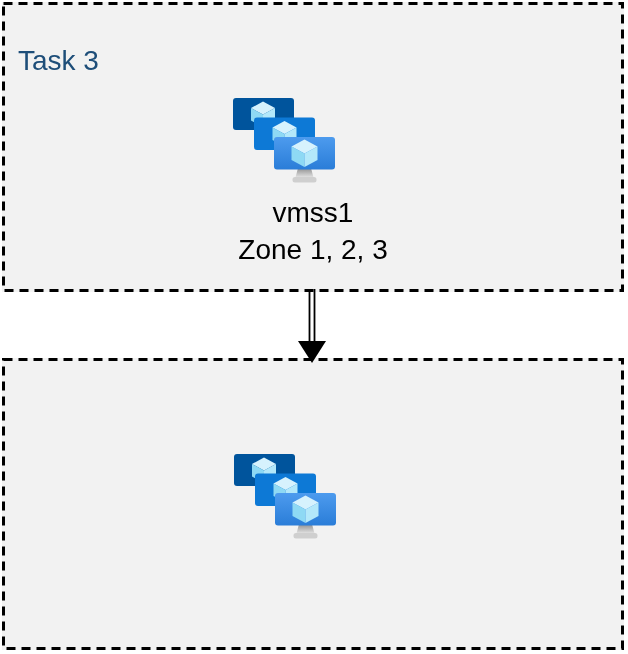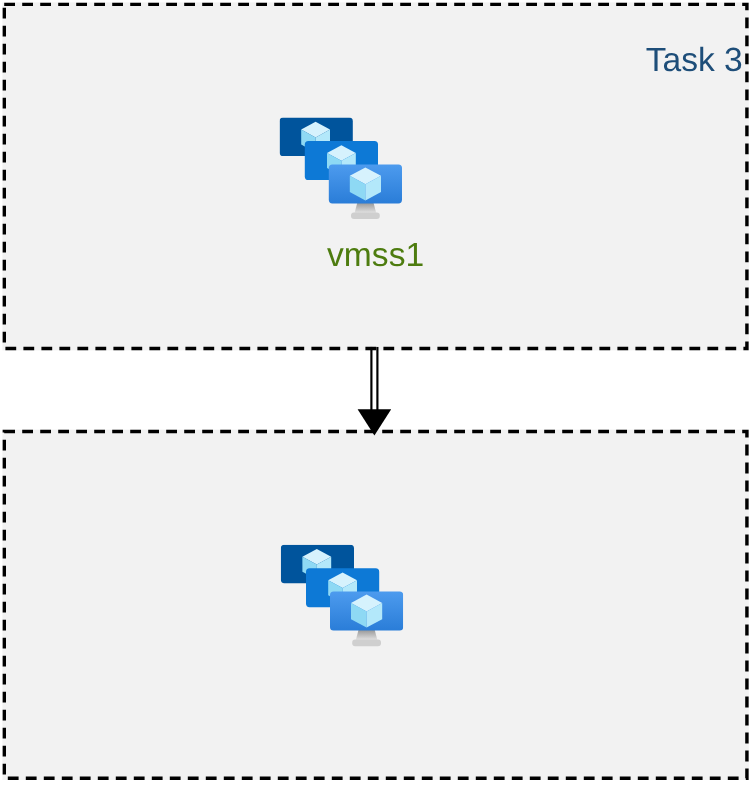--- a/index.html
+++ b/index.html
@@ -21,37 +21,37 @@
   #task4-box { top: 358px; height: 292px; }
   .box-border {
     position: absolute;
     left: 0; top: 0;
     width: 100%; height: 100%;
     pointer-events: none;
   }
   .task-title {
     position: absolute;
     left: 0; right: 0;
-    margin: 5px;
-    text-align: right;
+    margin: 16px;
+    text-align: left;
     font-size: 28px;
     font-weight: 400;
     line-height: 32px;
     color: #1e4e79;
   }
   #task3-box .task-title { top: 27px; }
   #task4-box .task-title { top: 31px; }
   .vmss-icon { position: absolute; }
   #task3-box .vmss-icon { left: 231px; top: 96px; }
   #task4-box .vmss-icon { left: 232px; top: 96px; }
   .task-label {
     position: absolute;
     left: 0; right: 0;
     text-align: center;
-    color: #4d7c0f;
+    color: #000000;
   }
   #task3-box .task-label { top: 192px; font-size: 28px; line-height: 37px; }
   #task4-box .task-label { top: 211px; font-size: 30px; line-height: 36px; }
   .connector {
     position: absolute;
     left: 292px; top: 289px;
     z-index: 3;
   }
 </style>
 </head>
@@ -100,20 +100,21 @@
       <rect fill="url(#gradFront)" x="41" y="39" width="61" height="32.5" rx="3"></rect>
       <g>
         <polygon points="71.5,41.5 84.5,48.5 71.5,55.5 58.5,48.5" fill="#d6f2fd"></polygon>
         <polygon points="58.5,48.5 71.5,55.5 71.5,69 58.5,62" fill="#8ed9f4"></polygon>
         <polygon points="71.5,55.5 84.5,48.5 84.5,62 71.5,69" fill="#b3e8fa"></polygon>
       </g>
     </svg>
 
     <div class="task-label">
       <div>vmss1</div>
+      <div>Zone 1, 2, 3</div>
     </div>
   </section>
 
   <svg class="connector" width="40" height="76" viewBox="0 0 40 76" aria-hidden="true">
     <g fill="#000000">
       <rect x="16.6" y="0" width="1.8" height="55"></rect>
       <rect x="21.6" y="0" width="1.8" height="55"></rect>
       <polygon points="6,52 34,52 20,74"></polygon>
     </g>
   </svg>

